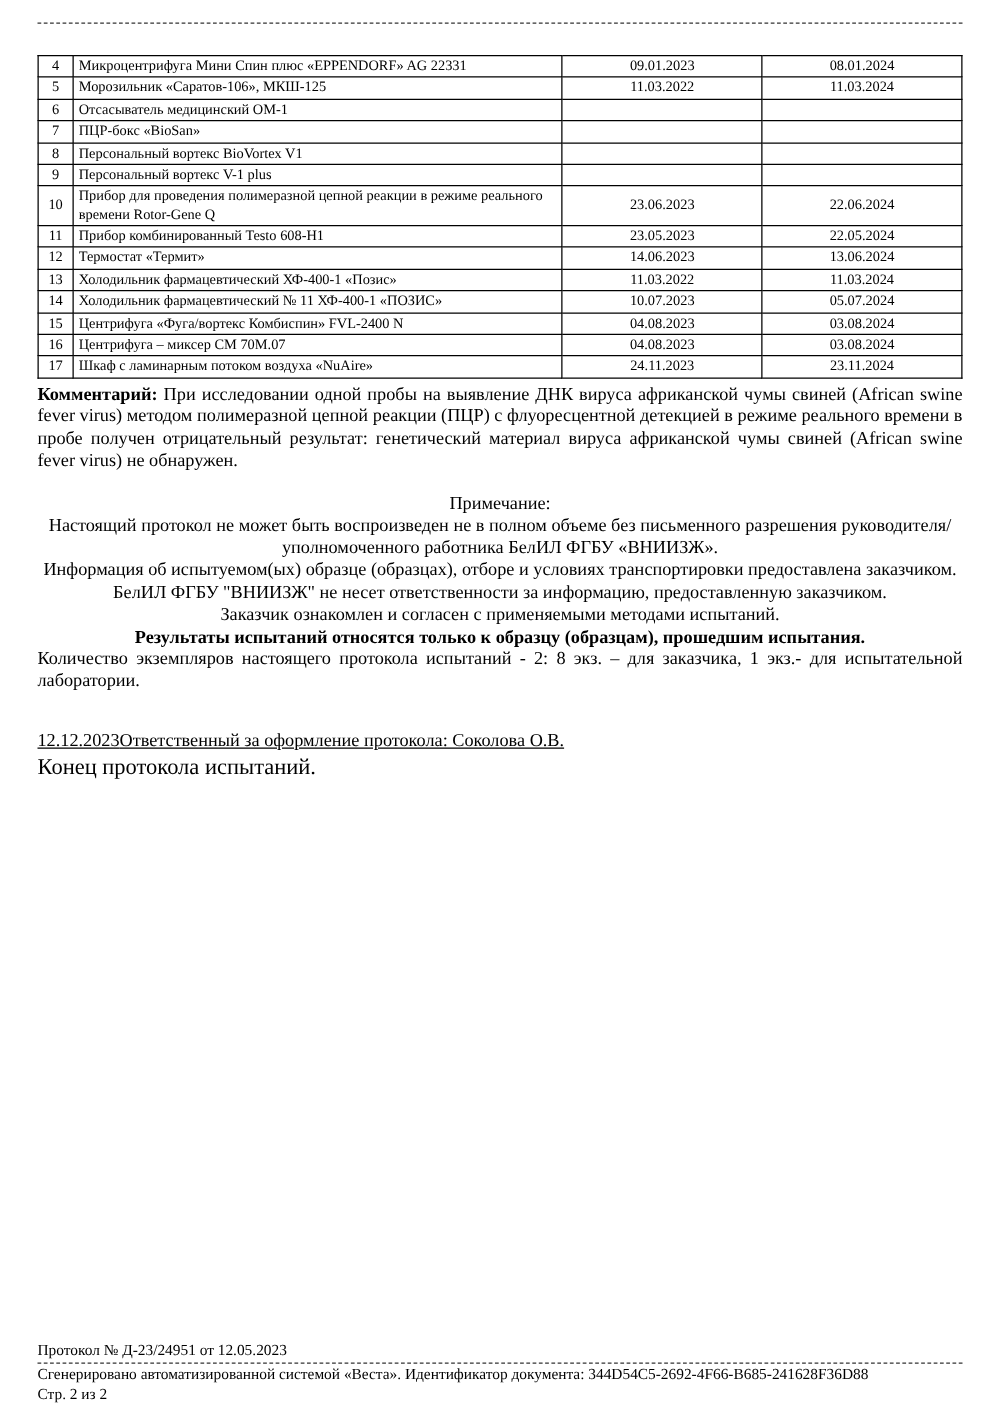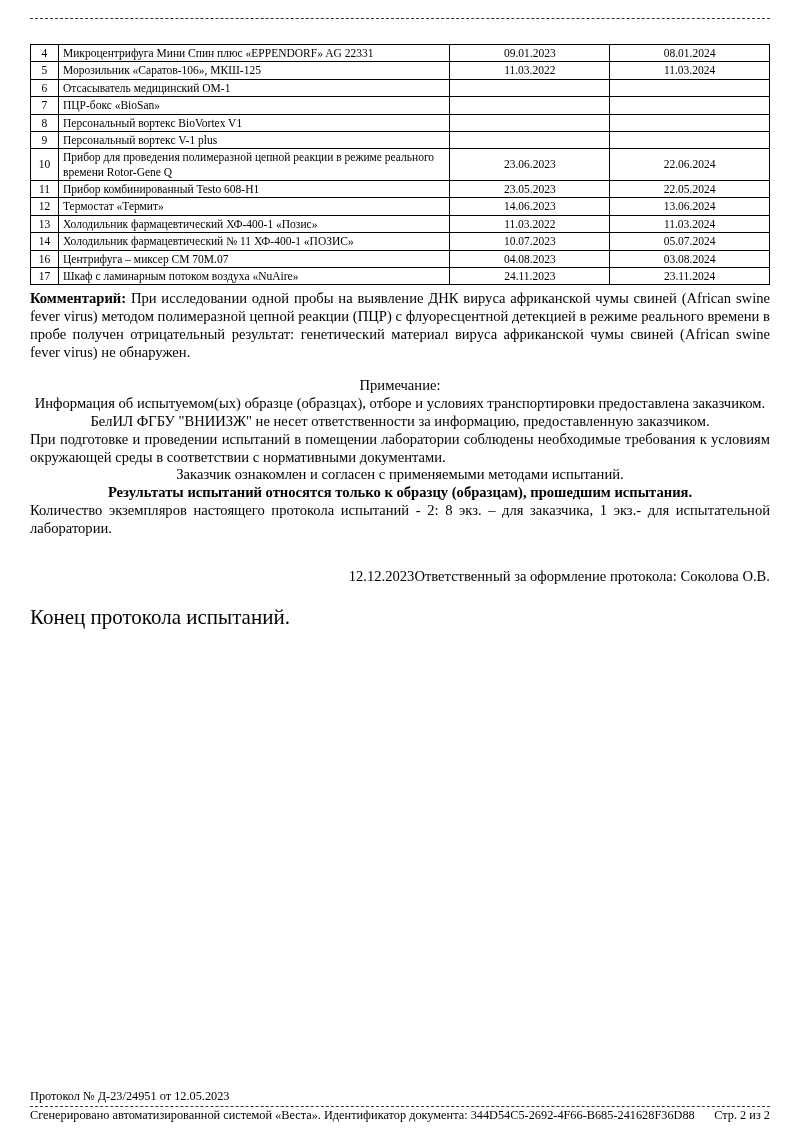--- a/index.html
+++ b/index.html
@@ -41,31 +41,31 @@
 
   .commentary { margin-top:5px; text-align:justify; }
   .commentary b { font-weight:bold; }
 
   .notes { margin-top:16px; }
   .notes p { text-align:center; }
   .notes p.justify { text-align:justify; }
   .notes p.bold { font-weight:bold; }
 
   .closing { margin-top:30px; }
-  .closing-row { display:flex; justify-content:flex-end; }
-  .closing .end-line { margin-top:20px; font-size:21px; }
+  .closing-row { display:flex; justify-content:flex-start;text-decoration:underline; }
+  .closing .end-line { margin-top:0; font-size:18px; }
 
   .footer {
     position:absolute;
     left:30px; right:30px; bottom:8px;
     font-size:12.3px;
     line-height:1.3;
   }
   .footer .dashed-rule.bottom { margin:1px 0 0 0; }
-  .footer-row2 { display:flex; justify-content:space-between; margin-top:1px; }
+  .footer-row2 { display:flex; justify-content:space-between; margin-top:1px;flex-direction:column; }
 </style>
 </head>
 <body>
 
 <div class="page">
   <div class="content">
 
     <div class="dashed-rule top"></div>
 
     <table class="equip">
@@ -130,41 +130,47 @@
           <td class="c-date">11.03.2022</td>
           <td class="c-date">11.03.2024</td>
         </tr>
         <tr>
           <td class="c-num">14</td>
           <td class="c-name">Холодильник фармацевтический № 11 ХФ-400-1 «ПОЗИС»</td>
           <td class="c-date">10.07.2023</td>
           <td class="c-date">05.07.2024</td>
         </tr>
         <tr>
+          <td class="c-num">15</td>
+          <td class="c-name">Центрифуга «Фуга/вортекс Комбиспин» FVL-2400 N</td>
+          <td class="c-date">04.08.2023</td>
+          <td class="c-date">03.08.2024</td>
+        </tr>
+        <tr>
           <td class="c-num">16</td>
           <td class="c-name">Центрифуга – миксер СМ 70М.07</td>
           <td class="c-date">04.08.2023</td>
           <td class="c-date">03.08.2024</td>
         </tr>
         <tr>
           <td class="c-num">17</td>
           <td class="c-name">Шкаф с ламинарным потоком воздуха «NuAire»</td>
           <td class="c-date">24.11.2023</td>
           <td class="c-date">23.11.2024</td>
         </tr>
       </tbody>
     </table>
 
     <p class="body-text commentary"><b>Комментарий:</b><span> При исследовании одной пробы на выявление ДНК вируса африканской чумы свиней (African swine fever virus) методом полимеразной цепной реакции (ПЦР) с флуоресцентной детекцией в режиме реального времени в пробе получен отрицательный результат: генетический материал вируса африканской чумы свиней (African swine fever virus) не обнаружен.</span></p>
 
     <div class="notes body-text">
       <p>Примечание:</p>
+      <p>Настоящий протокол не может быть воспроизведен не в полном объеме без письменного разрешения руководителя/уполномоченного работника БелИЛ ФГБУ «ВНИИЗЖ».</p>
       <p>Информация об испытуемом(ых) образце (образцах), отборе и условиях транспортировки предоставлена заказчиком.</p>
       <p>БелИЛ ФГБУ "ВНИИЗЖ" не несет ответственности за информацию, предоставленную заказчиком.</p>
-      <p class="justify">При подготовке и проведении испытаний в помещении лаборатории соблюдены необходимые требования к условиям окружающей среды в соответствии с нормативными документами.</p>
       <p>Заказчик ознакомлен и согласен с применяемыми методами испытаний.</p>
       <p class="bold">Результаты испытаний относятся только к образцу (образцам), прошедшим испытания.</p>
       <p class="justify">Количество экземпляров настоящего протокола испытаний - 2: 8 экз. – для заказчика, 1 экз.- для испытательной лаборатории.</p>
     </div>
 
     <div class="closing body-text">
       <div class="closing-row">
         <span>12.12.2023</span>
         <span>Ответственный за оформление протокола: Соколова О.В.</span>
       </div>

